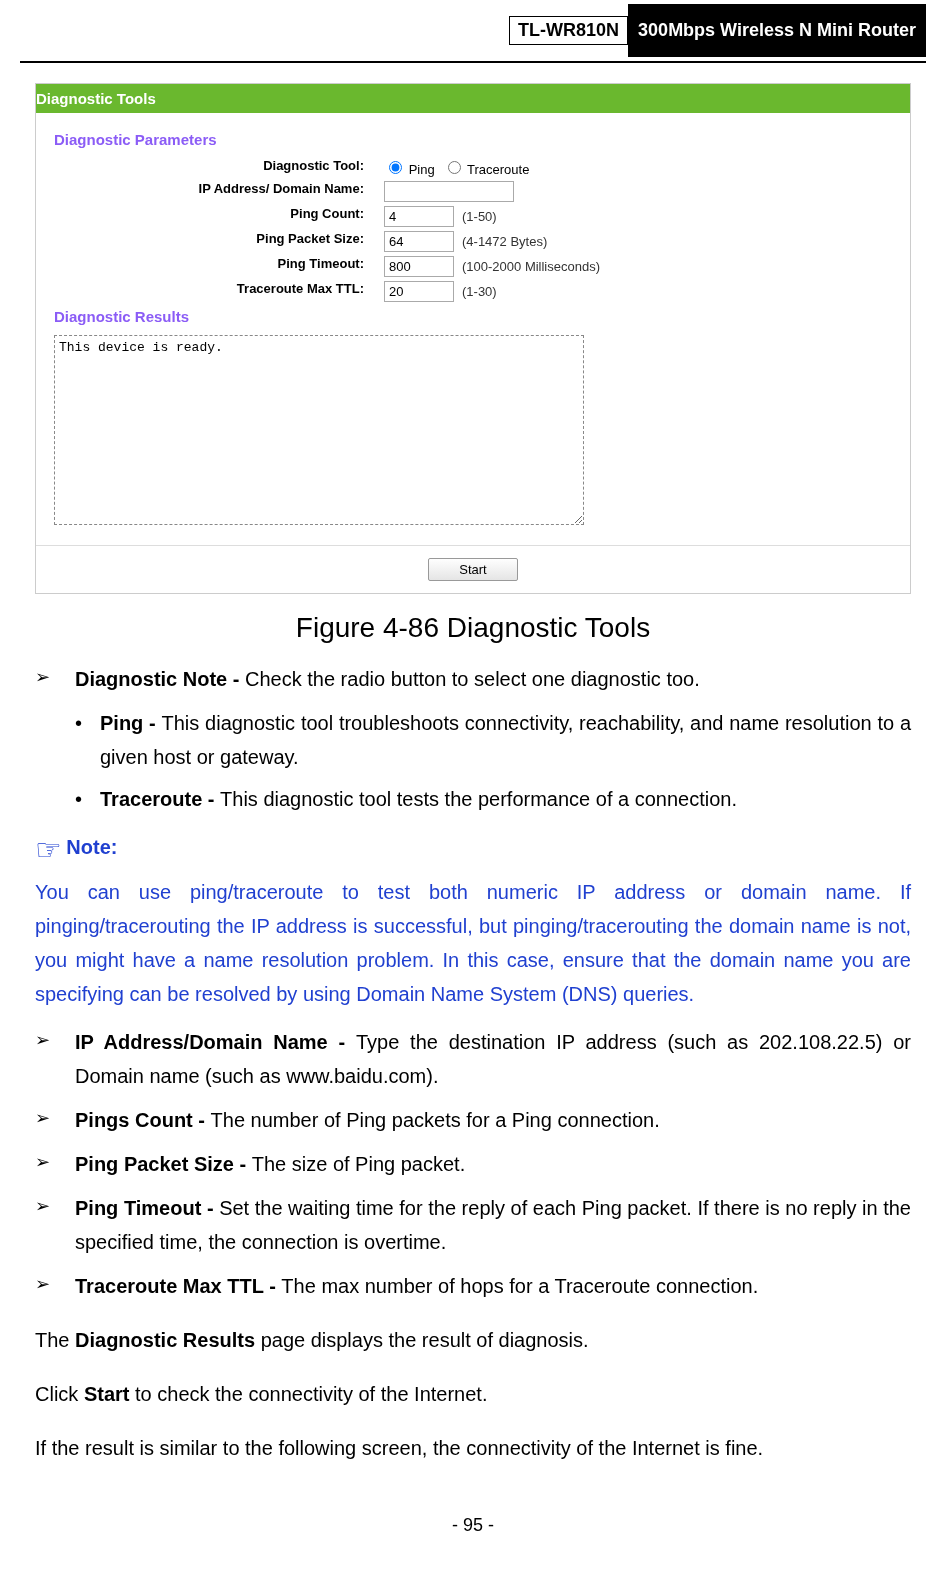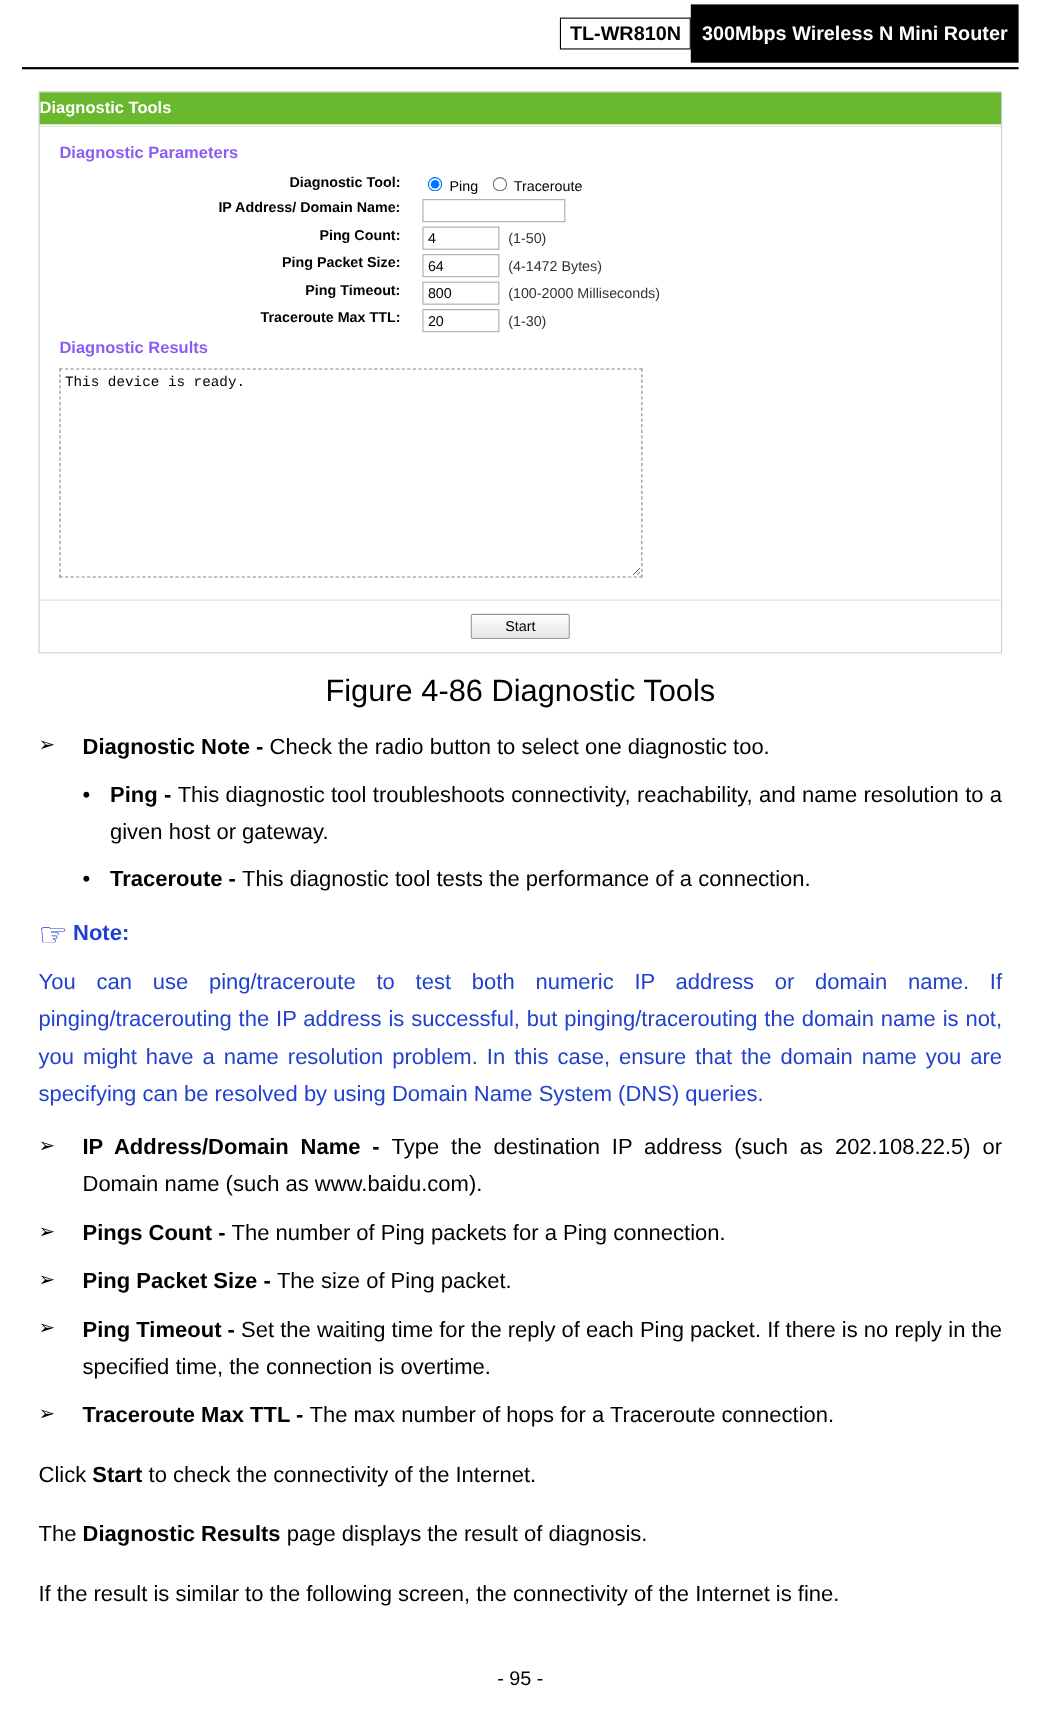--- a/index.html
+++ b/index.html
@@ -267,24 +267,24 @@
     <span class="arrow">➢</span>
     <span><b>Ping Timeout - </b><span>Set the waiting time for the reply of each Ping packet. If there is no reply in the specified time, the connection is overtime.</span></span>
   </div>
 
   <div class="bullet-main body-text">
     <span class="arrow">➢</span>
     <span><b>Traceroute Max TTL - </b><span>The max number of hops for a Traceroute connection.</span></span>
   </div>
 
   <p class="body-text">
+    <span>The </span><b>Diagnostic Results</b><span> page displays the result of diagnosis.</span>
+  </p>
+
+  <p class="body-text">
     <span>Click </span><b>Start</b><span> to check the connectivity of the Internet.</span>
   </p>
 
-  <p class="body-text">
-    <span>The </span><b>Diagnostic Results</b><span> page displays the result of diagnosis.</span>
-  </p>
-
   <p class="body-text">If the result is similar to the following screen, the connectivity of the Internet is fine.</p>
 
 </div>
 
 <div class="page-num">- 95 -</div>
 
 </body></html>

